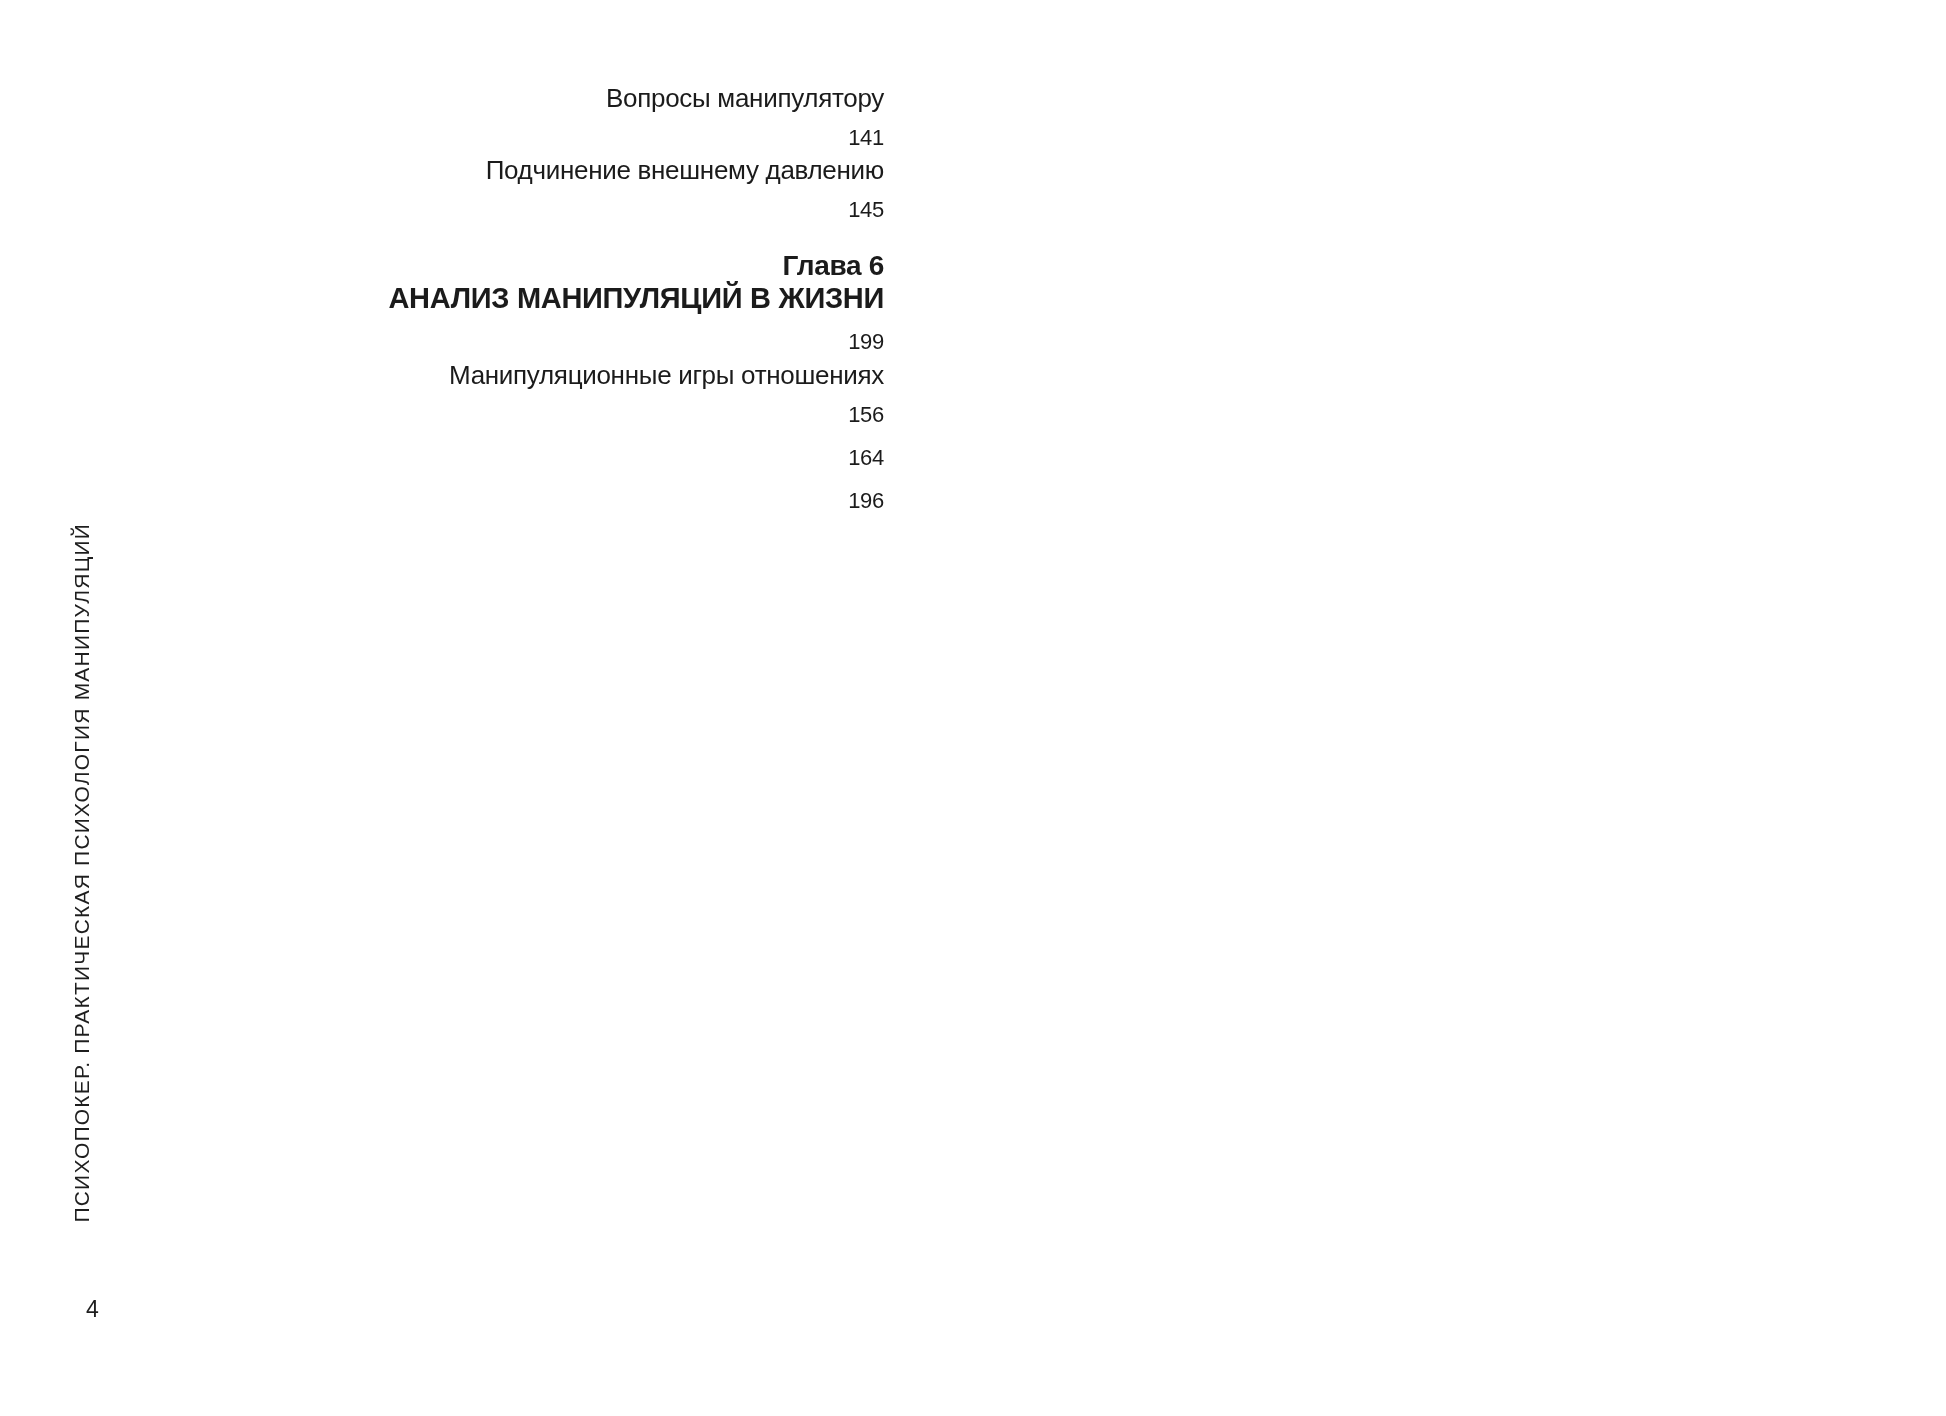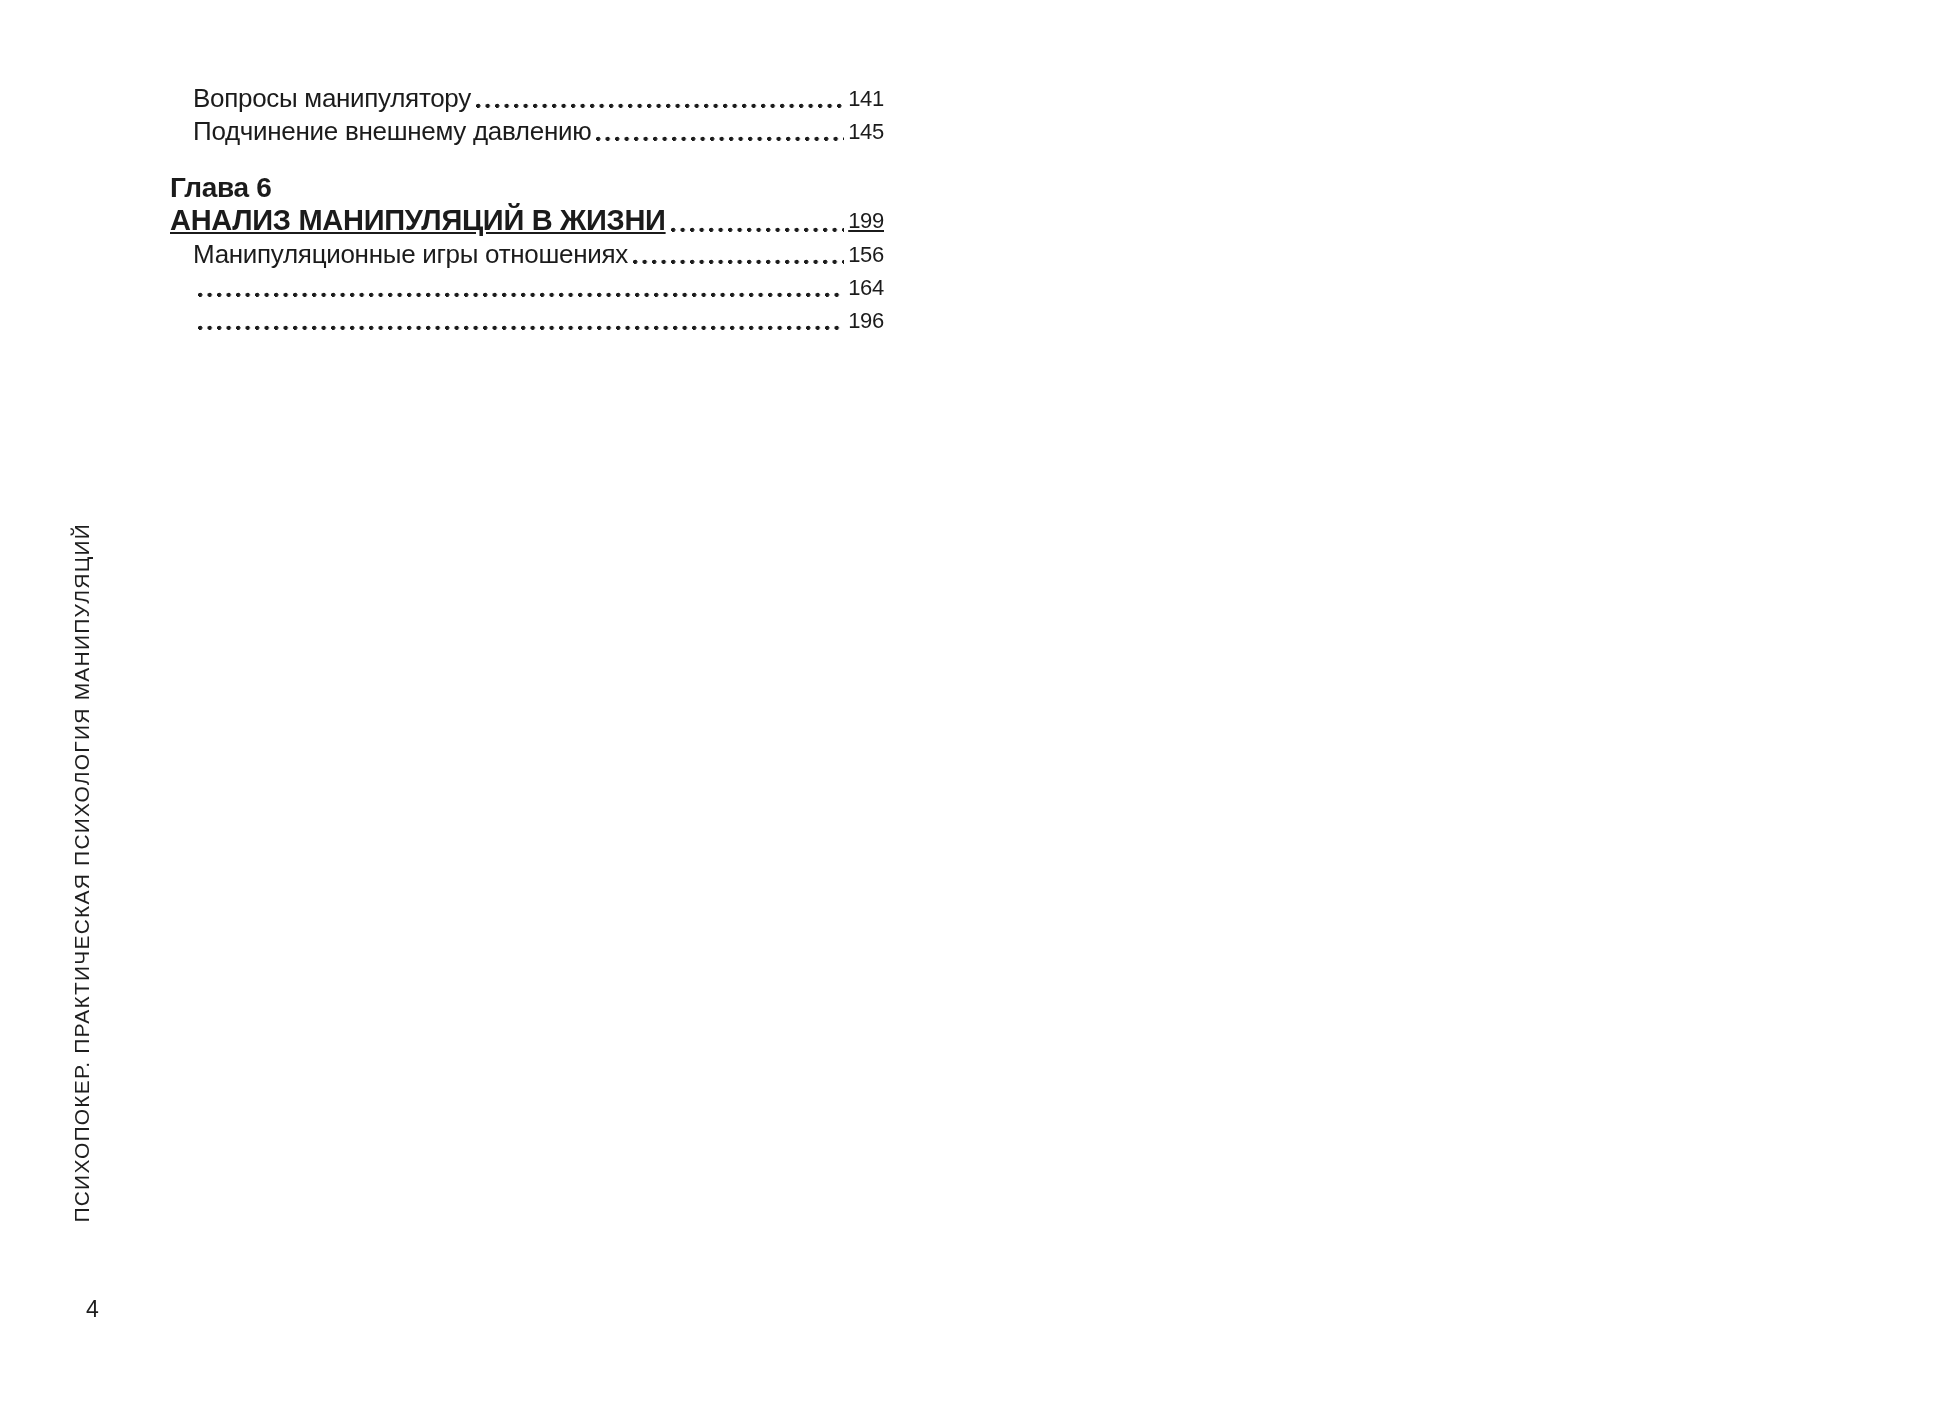--- a/index.html
+++ b/index.html
@@ -18,24 +18,24 @@
     display:flex; align-items:center; justify-content:center;
   }
   .spine-text {
     writing-mode:vertical-rl; transform:rotate(180deg);
     white-space:nowrap; font-size:21px; letter-spacing:1.2px;
     color:#1e1e1e; font-family:"Liberation Sans", sans-serif;
   }
 
   
   .toc { position:absolute; left:170px; top:84px; width:714px; }
-  .toc-row { display:flex; align-items:flex-end; margin-bottom:4px; letter-spacing:-0.3px; }
+  .toc-row { display:flex; align-items:flex-end; margin-bottom:4px; letter-spacing:-0.3px;flex-direction:column; }
   .toc-row.entry { font-size:26px; line-height:29px; padding-left:23px; font-weight:400; }
   .toc-row.chapter-kicker { font-size:28px; line-height:31px; font-weight:700; margin-top:26px; margin-bottom:1px; }
-  .toc-row.chapter-title  { font-size:29px; line-height:33px; font-weight:700; margin-bottom:3px;text-decoration:underline; }
+  .toc-row.chapter-title  { font-size:29px; line-height:33px; font-weight:700; margin-bottom:3px; }
   .toc-label { white-space:nowrap; }
   .toc-leader {
     flex:1 1 auto; height:6px; margin:0 4px 4px 5px; align-self:flex-end;
     background-image:radial-gradient(circle at 2.2px 2.8px, #1b1b1b 1.9px, rgba(0,0,0,0) 2.4px);
     background-size:9.5px 6px; background-repeat:repeat-x;
   }
   .toc-page { white-space:nowrap; font-weight:400; font-size:22px; }
 
   .folio { position:absolute; color:#1e1e1e; }
   .folio-left { left:86px; top:1296px; font-size:23px; font-family:"Liberation Sans", sans-serif; }

